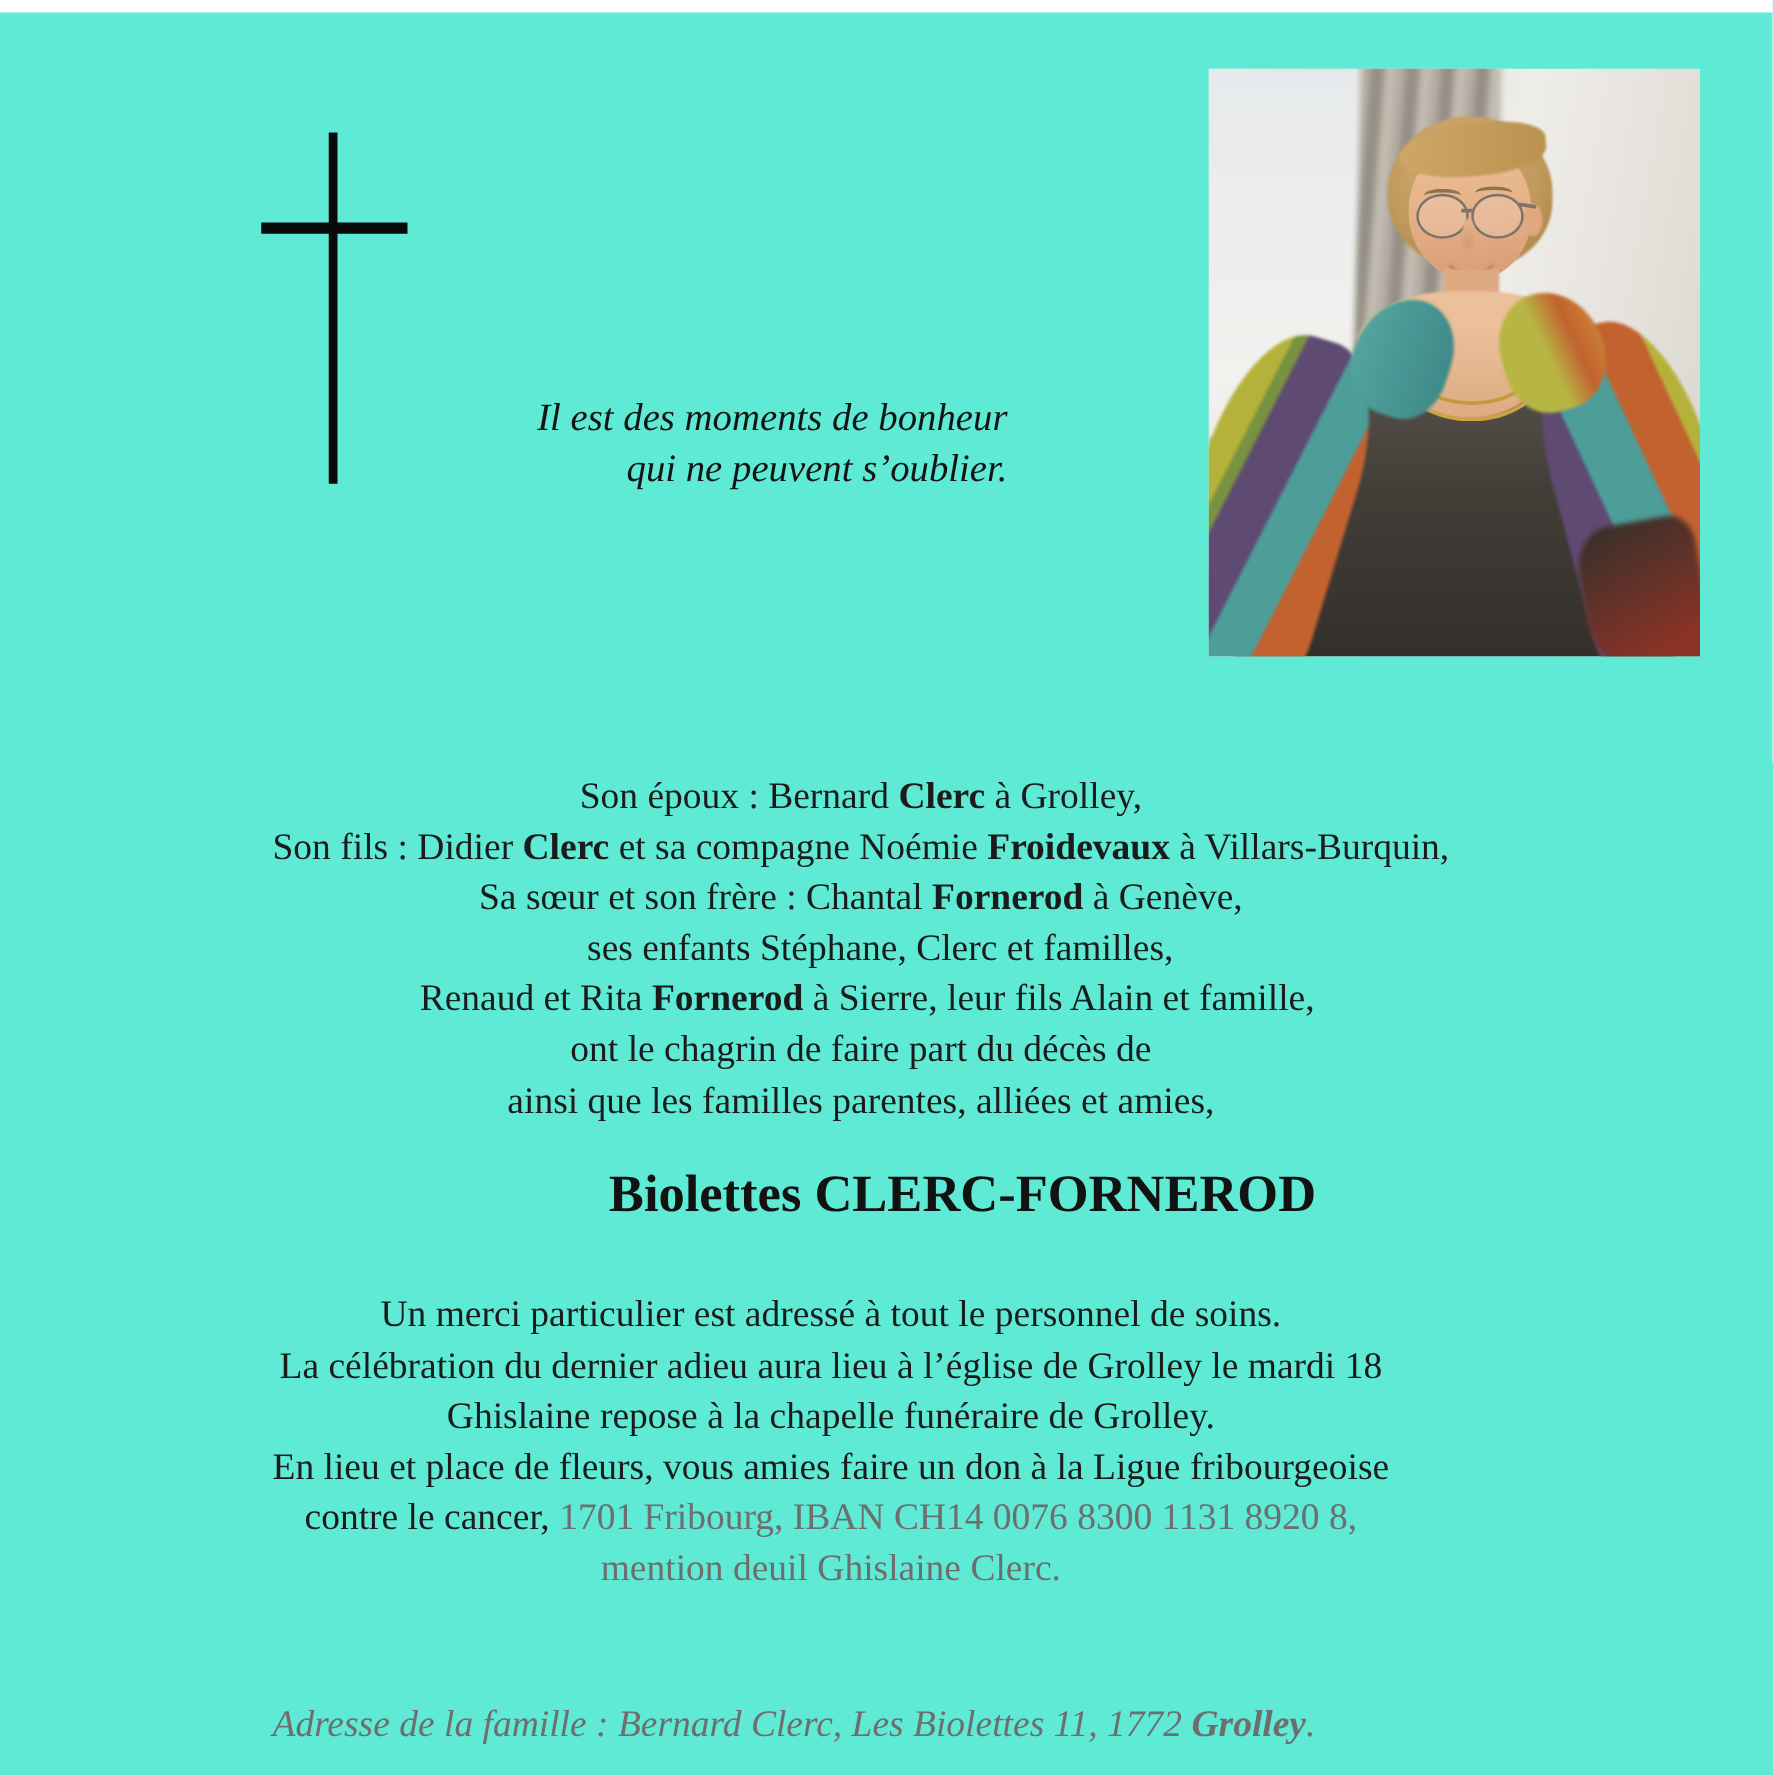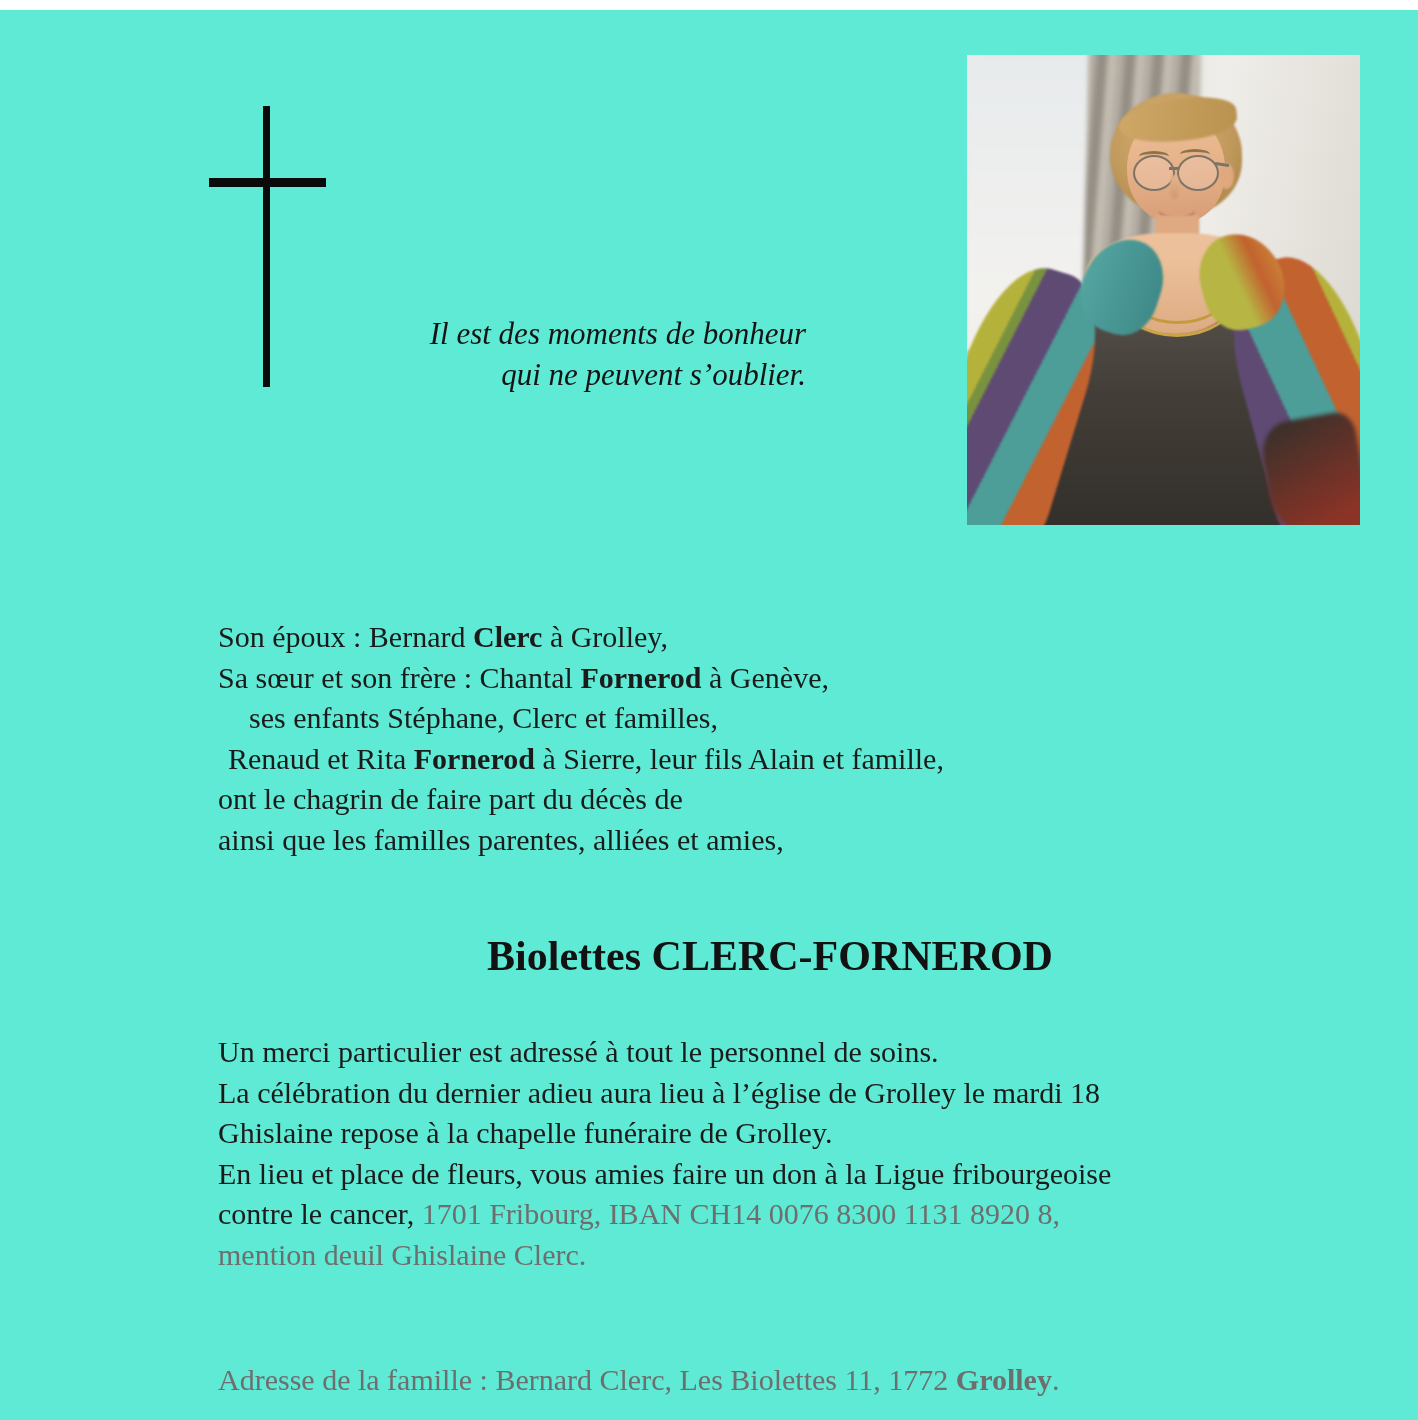--- a/index.html
+++ b/index.html
@@ -76,30 +76,30 @@
     background: linear-gradient(-100deg, #b5b23b 0 18%, #c2622f 18% 40%, #4d9d99 40% 66%, #5f4a73 66% 100%);
     border-radius: 40% 45% 35% 15%; filter: blur(1.2px); }
   .ph-fold-l { left: 116px; top: 183px; width: 78px; height: 96px; transform: rotate(18deg);
     background: linear-gradient(90deg, #53a4a0, #3f8a88); border-radius: 55% 45% 40% 45%; filter: blur(1.2px); }
   .ph-fold-r { left: 234px; top: 178px; width: 82px; height: 96px; transform: rotate(-15deg);
     background: linear-gradient(80deg, #b7b544 0 45%, #c2622f 70%, #cc8a3a); border-radius: 45% 55% 45% 40%; filter: blur(1.2px); }
   .ph-drape { left: 300px; top: 362px; width: 96px; height: 118px; transform: rotate(-10deg);
     background: linear-gradient(160deg, #35302b, #8a3326 82%); border-radius: 30% 20% 0 40%; filter: blur(2px); }
   
   .family { position: absolute; left: 218px; top: 607px; font-size: 30px; line-height: 40.6px; }
-  .family p, .announcement p, .address p { margin: 0; white-space: nowrap; }
+  .family p, .announcement p, .address p { margin: 0; white-space: nowrap; text-align: center; }
   .indent-2 { padding-left: 31px; }
   .indent-1 { padding-left: 10px; }
   .title {
     position: absolute; left: 218px; top: 920px; width: 1104px;
     text-align: center; font-size: 42px; line-height: 52px; font-weight: bold; color: #121212;
   }
   .announcement { position: absolute; left: 218px; top: 1022px; font-size: 30px; line-height: 40.6px; }
   .muted { color: #6e6e6e; }
-  .address { position: absolute; left: 218px; top: 1350px; font-size: 30px; line-height: 40.6px; color: #6e6e6e; }
+  .address { position: absolute; left: 218px; top: 1350px; font-size: 30px; line-height: 40.6px; color: #6e6e6e; font-style: italic; }
   b { font-weight: bold; }
 </style>
 </head>
 <body>
 
 <div class="page">
 
   <div>
     <div class="cross-v"></div>
     <div class="cross-h"></div>
@@ -135,20 +135,21 @@
     <div class="ph-necklace-1"></div>
     <div class="ph-scarf-l"></div>
     <div class="ph-scarf-r"></div>
     <div class="ph-fold-l"></div>
     <div class="ph-fold-r"></div>
     <div class="ph-drape"></div>
   </div>
 
   <div class="family">
     <p><span>Son époux : Bernard </span><b>Clerc</b><span> à Grolley,</span></p>
+    <p><span>Son fils : Didier </span><b>Clerc</b><span> et sa compagne Noémie </span><b>Froidevaux</b><span> à Villars-Burquin,</span></p>
     <p><span>Sa sœur et son frère : Chantal </span><b>Fornerod</b><span> à Genève,</span></p>
     <p class="indent-2"><span>ses enfants Stéphane, Clerc et familles,</span></p>
     <p class="indent-1"><span>Renaud et Rita </span><b>Fornerod</b><span> à Sierre, leur fils Alain et famille,</span></p>
     <p><span>ont le chagrin de faire part du décès de</span></p>
     <p><span>ainsi que les familles parentes, alliées et amies,</span></p>
   </div>
 
   <div class="title">Biolettes CLERC-FORNEROD</div>
 
   <div class="announcement">

